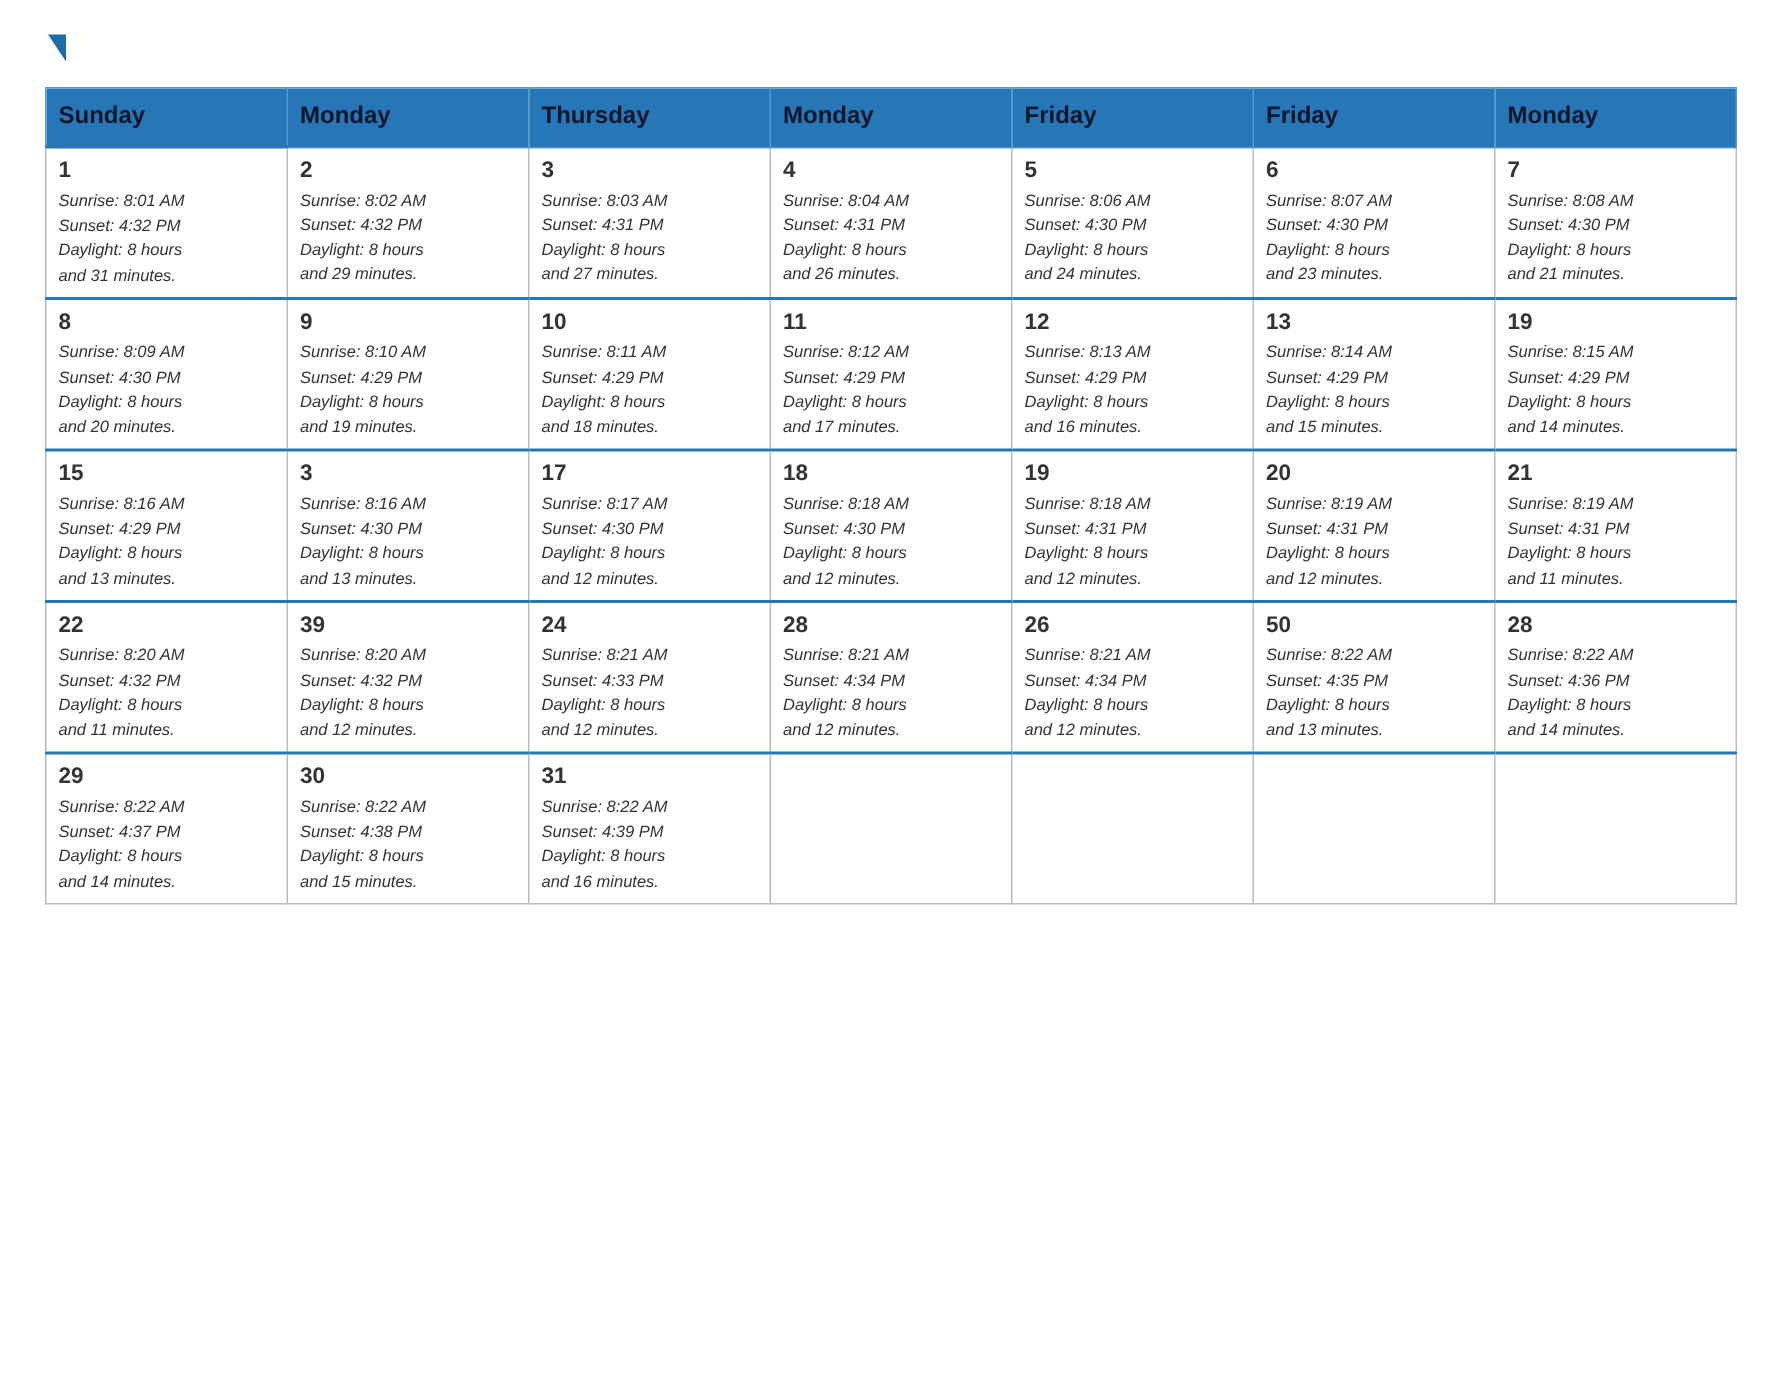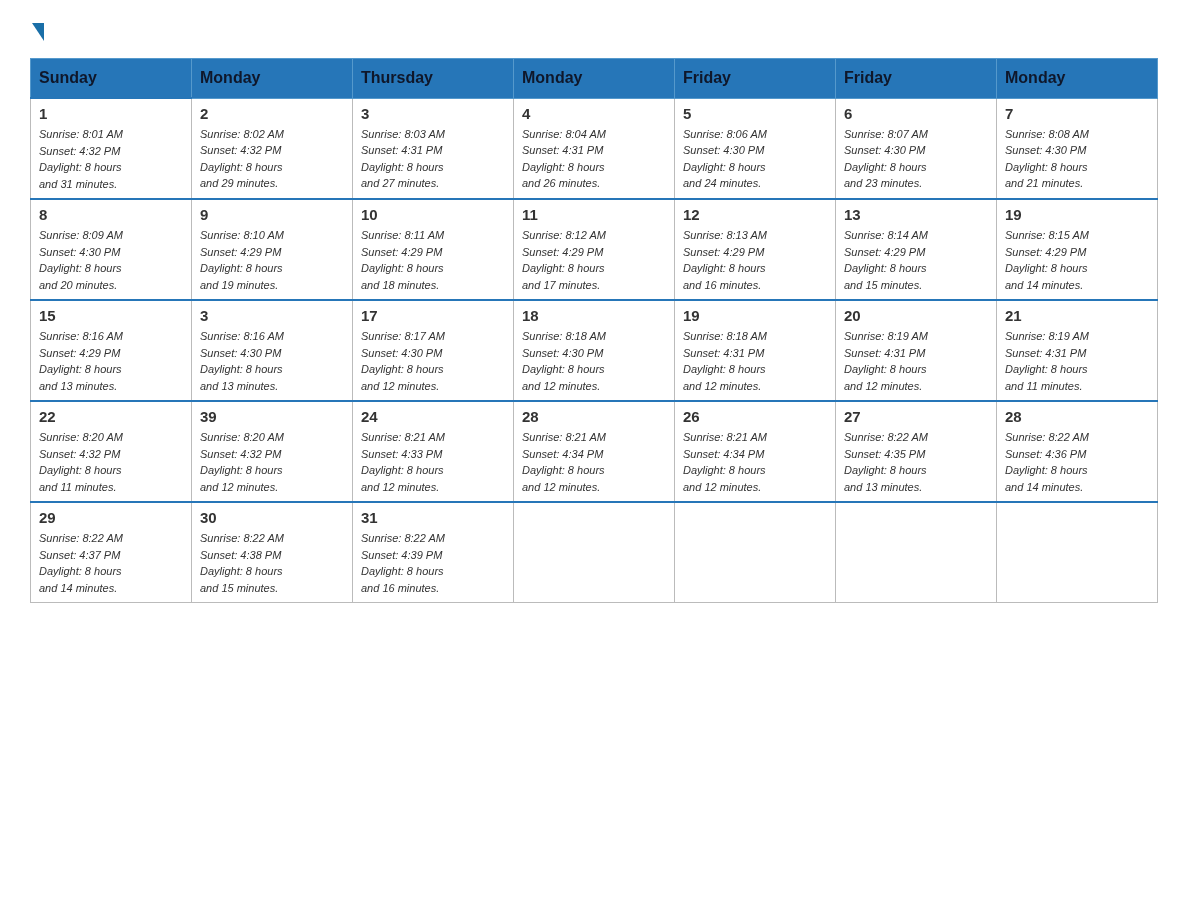--- a/index.html
+++ b/index.html
@@ -365,21 +365,21 @@
         <td>
         <span class="day-number">26</span>
         <div class="day-info">
           Sunrise: 8:21 AM<br>
           Sunset: 4:34 PM<br>
           Daylight: 8 hours<br>
           and 12 minutes.
         </div>
       </td>
         <td>
-        <span class="day-number">27</span>
+        <span class="day-number">50</span>
         <div class="day-info">
           Sunrise: 8:22 AM<br>
           Sunset: 4:35 PM<br>
           Daylight: 8 hours<br>
           and 13 minutes.
         </div>
       </td>
         <td>
         <span class="day-number">28</span>
         <div class="day-info">

